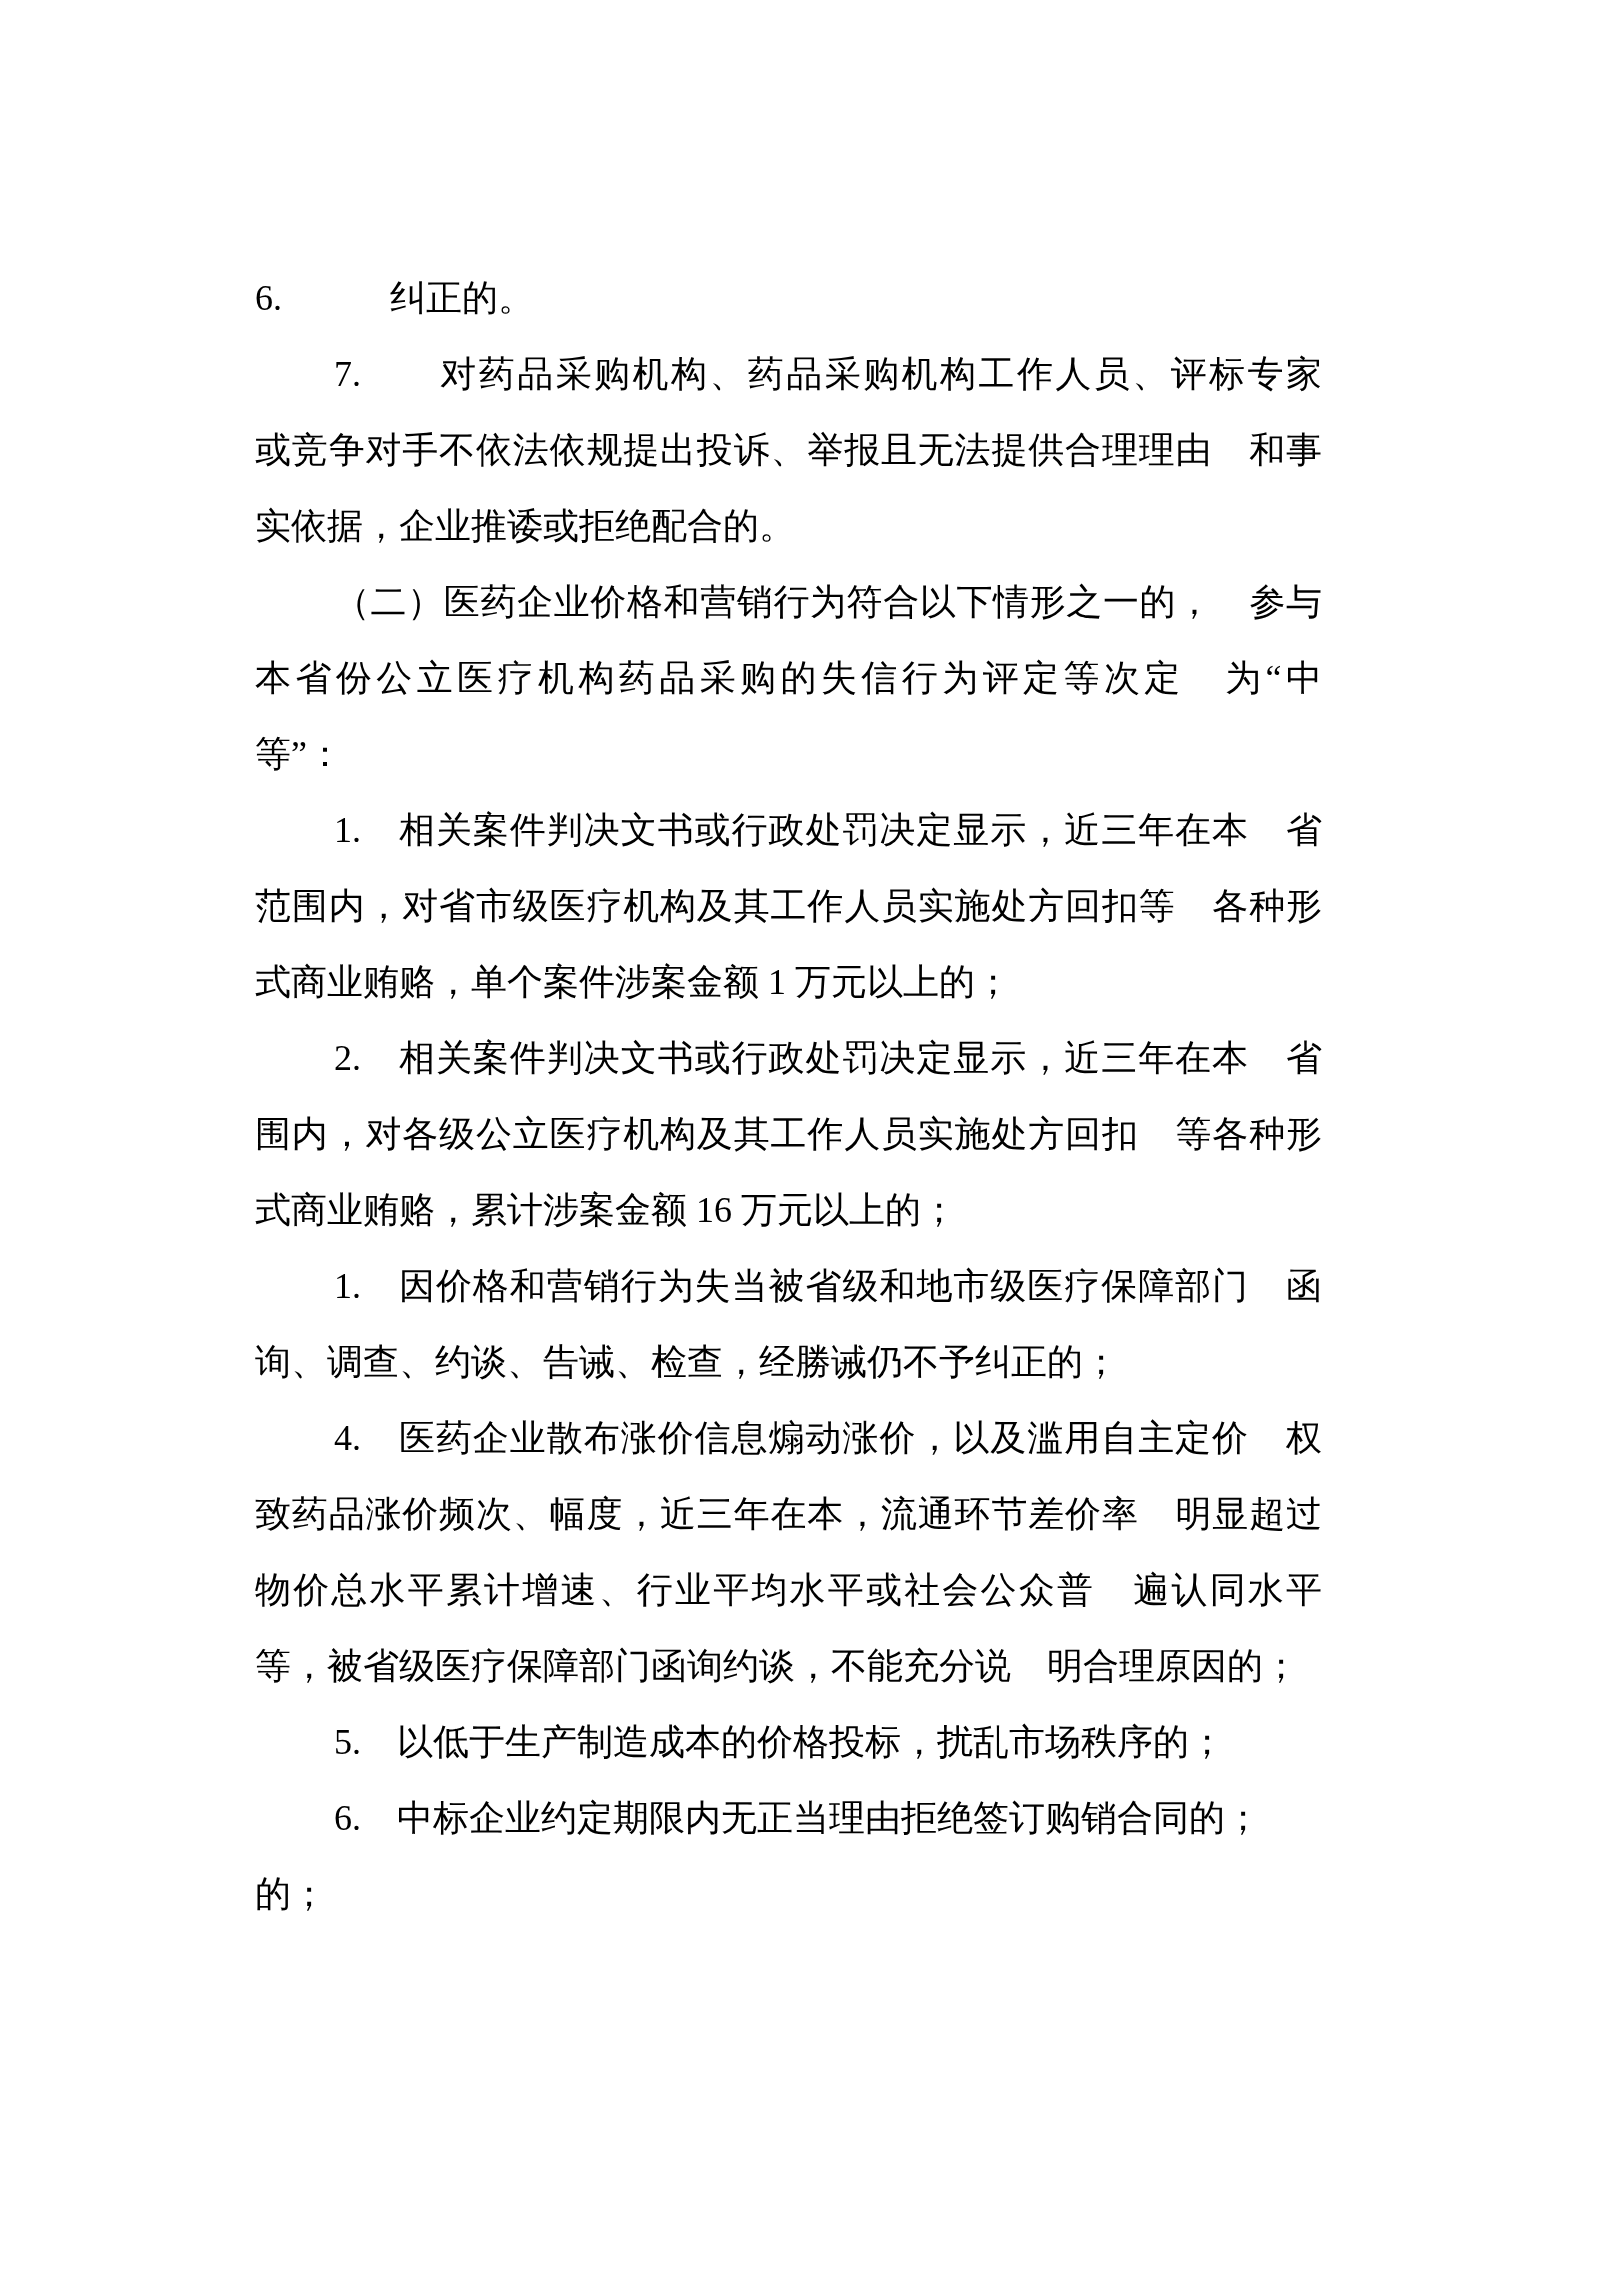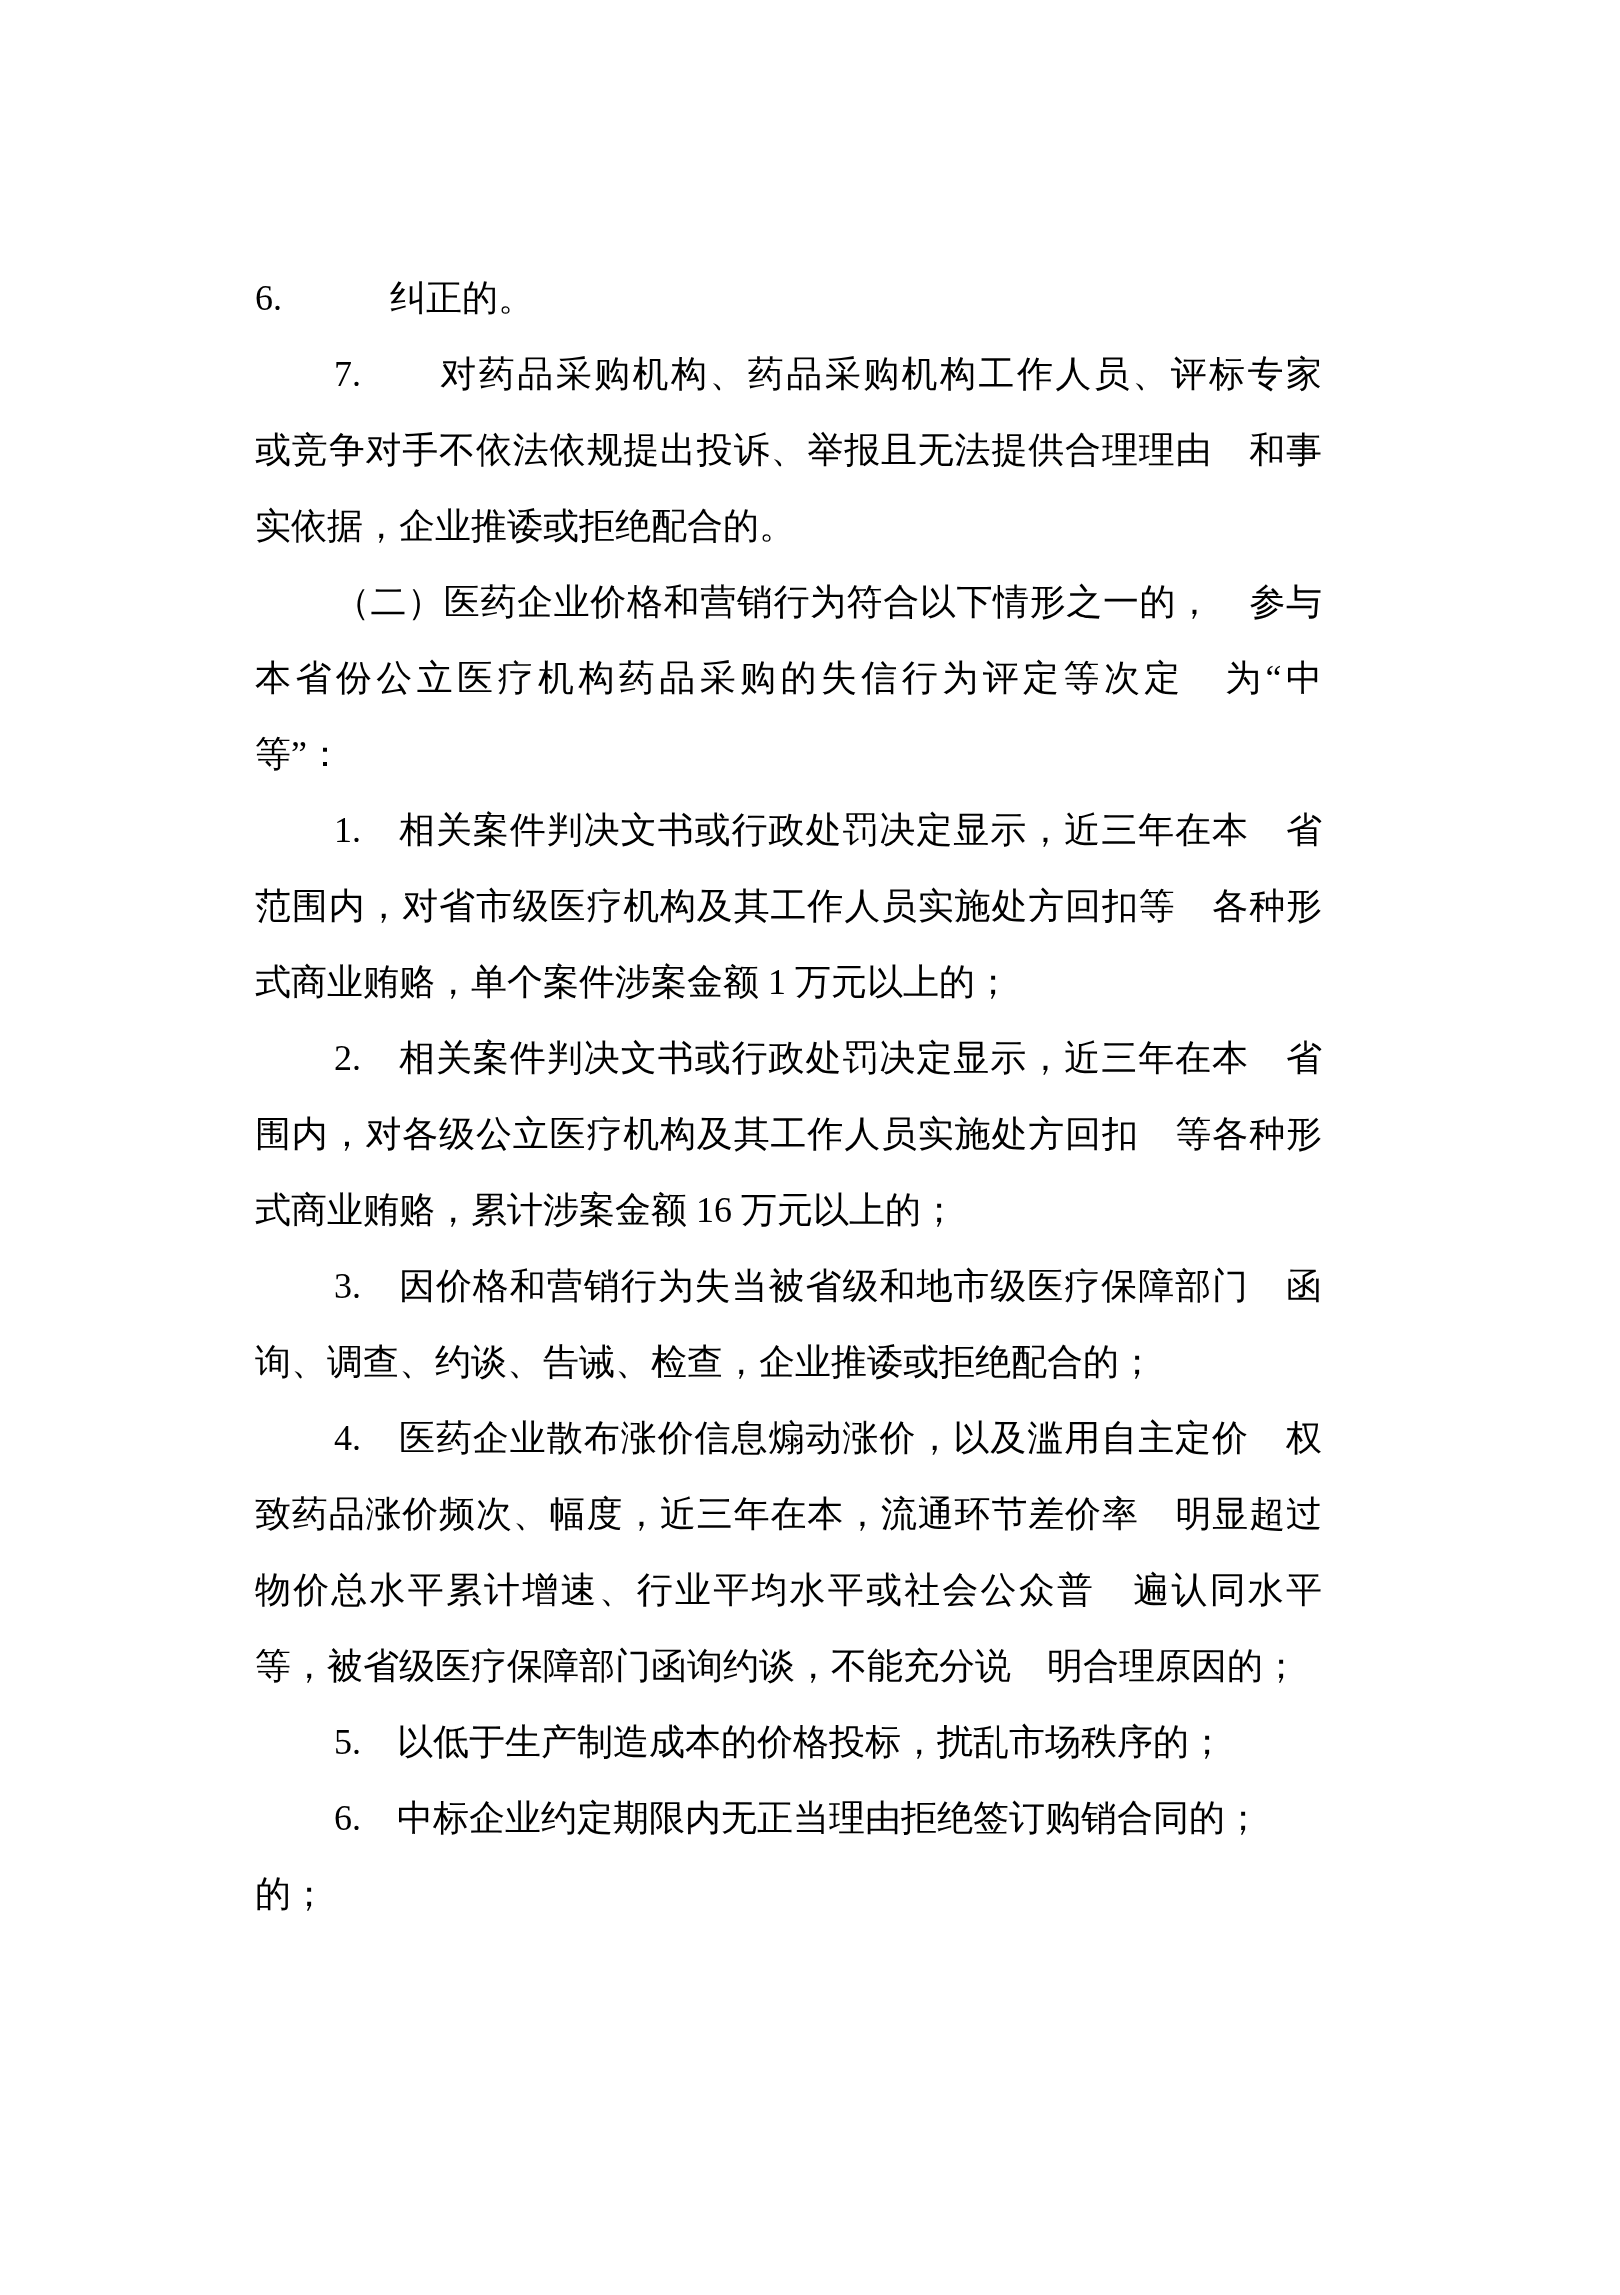--- a/index.html
+++ b/index.html
@@ -58,22 +58,22 @@
       <div class="line">实依据，企业推诿或拒绝配合的。</div>
       <div class="line indent stretch">（二）医药企业价格和营销行为符合以下情形之一的，　参与</div>
       <div class="line stretch">本省份公立医疗机构药品采购的失信行为评定等次定　为“中</div>
       <div class="line">等”：</div>
       <div class="line indent stretch">1.　相关案件判决文书或行政处罚决定显示，近三年在本　省</div>
       <div class="line stretch">范围内，对省市级医疗机构及其工作人员实施处方回扣等　各种形</div>
       <div class="line">式商业贿赂，单个案件涉案金额 1 万元以上的；</div>
       <div class="line indent stretch">2.　相关案件判决文书或行政处罚决定显示，近三年在本　省范</div>
       <div class="line stretch">围内，对各级公立医疗机构及其工作人员实施处方回扣　等各种形</div>
       <div class="line">式商业贿赂，累计涉案金额 16 万元以上的；</div>
-      <div class="line indent stretch">3.　因价格和营销行为失当被省级和地市级医疗保障部门　函</div>
-      <div class="line">询、调查、约谈、告诫、检查，企业推诿或拒绝配合的；</div>
+      <div class="line indent stretch">1.　因价格和营销行为失当被省级和地市级医疗保障部门　函</div>
+      <div class="line">询、调查、约谈、告诫、检查，经勝诫仍不予纠正的；</div>
       <div class="line indent stretch">4.　医药企业散布涨价信息煽动涨价，以及滥用自主定价　权导</div>
       <div class="line stretch">致药品涨价频次、幅度，近三年在本，流通环节差价率　明显超过</div>
       <div class="line stretch">物价总水平累计增速、行业平均水平或社会公众普　遍认同水平</div>
       <div class="line">等，被省级医疗保障部门函询约谈，不能充分说　明合理原因的；</div>
       <div class="line indent">5.　以低于生产制造成本的价格投标，扰乱市场秩序的；</div>
       <div class="line indent">6.　中标企业约定期限内无正当理由拒绝签订购销合同的；</div>
       <div class="line">的；</div>
     </div>
 </div>
 

